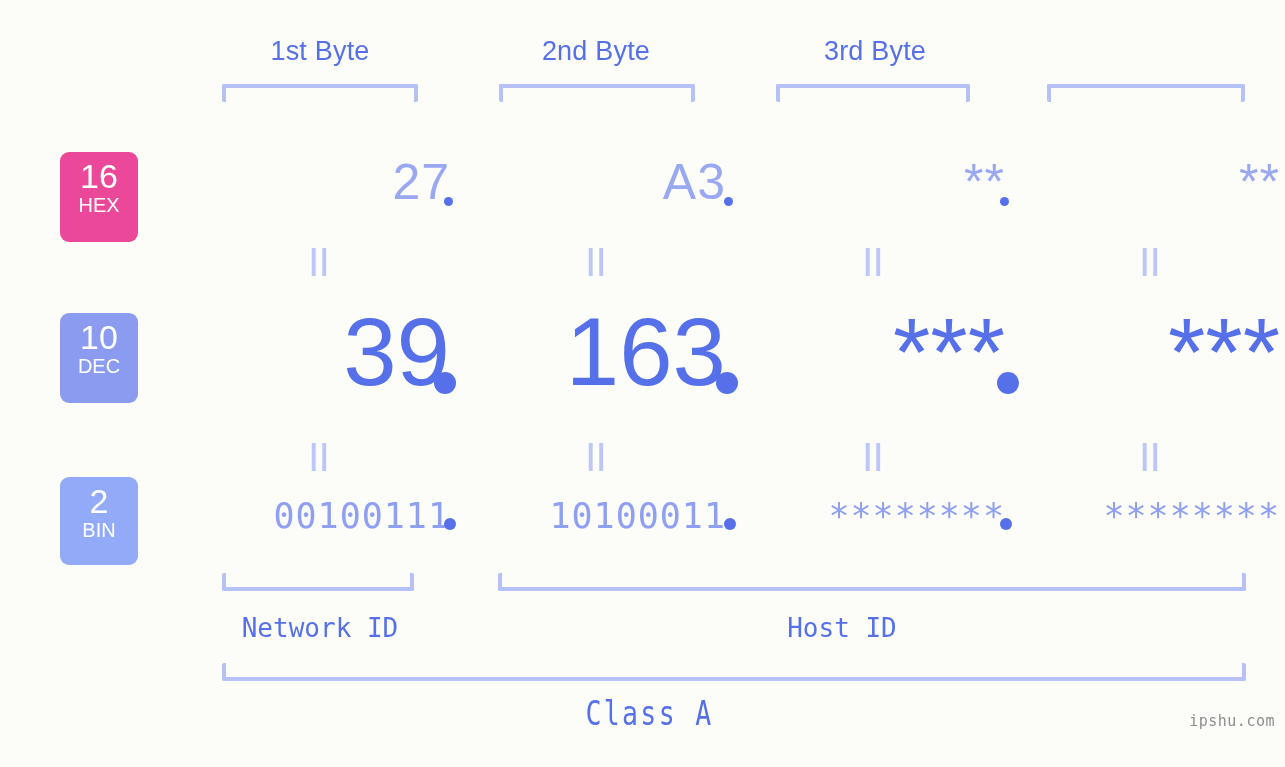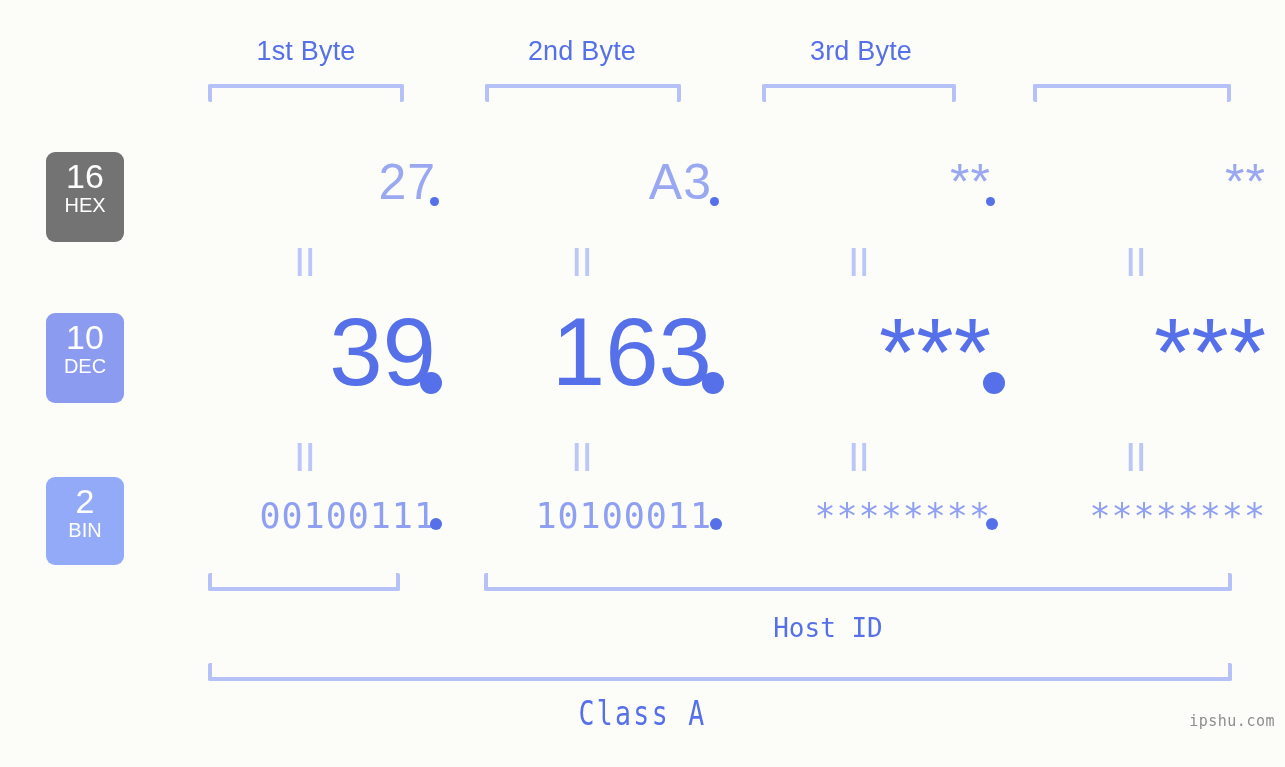--- a/index.html
+++ b/index.html
@@ -11,20 +11,21 @@
     height: 767px;
     background: #fcfdf9;
     font-family: "Liberation Sans", sans-serif;
     overflow: hidden;
     position: relative;
   }
 
   .stage {
     position: absolute;
     inset: 0;
+    margin-left: 14px;
   }
 
   
   .byte-head {
     position: absolute;
     top: 33px;
     width: 260px;
     text-align: center;
     font-size: 27px;
     color: #5570e8;
@@ -71,21 +72,21 @@
     font-size: 34px;
     line-height: 36px;
     font-weight: 400;
   }
   .badge .abbr {
     display: block;
     font-size: 20px;
     line-height: 22px;
     font-weight: 400;
   }
-  #badge-hex { top: 152px; height: 90px; background: #737373; }
+  #badge-hex { top: 152px; height: 90px; background: #ec4899; }
   #badge-dec { top: 313px; height: 90px; background: #8a9bf0; }
   #badge-bin { top: 477px; height: 88px; background: #92aaf7; }
 
   
   .val {
     position: absolute;
     width: 260px;
     text-align: right;
     white-space: nowrap;
   }
@@ -242,20 +243,21 @@
     <div class="val" style="left:1006px">********</div>
 
     <div class="dot dot-md" style="left:430px; top:518px;"></div>
     <div class="dot dot-md" style="left:710px; top:518px;"></div>
     <div class="dot dot-md" style="left:986px; top:518px;"></div>
   </div>
 
   <div class="bracket-up" style="left:208px; top:573px; width:192px;"></div>
   <div class="bracket-up" style="left:484px; top:573px; width:748px;"></div>
 
+  <div class="id-label" style="left:176px; top:612px; width:260px;">Network ID</div>
   <div class="id-label" style="left:708px; top:612px; width:240px;">Host ID</div>
 
   <div class="bracket-up" style="left:208px; top:663px; width:1024px;"></div>
   <div id="class-label">Class A</div>
 
   <div id="watermark">ipshu.com</div>
 
 </div>
 
 </body></html>

